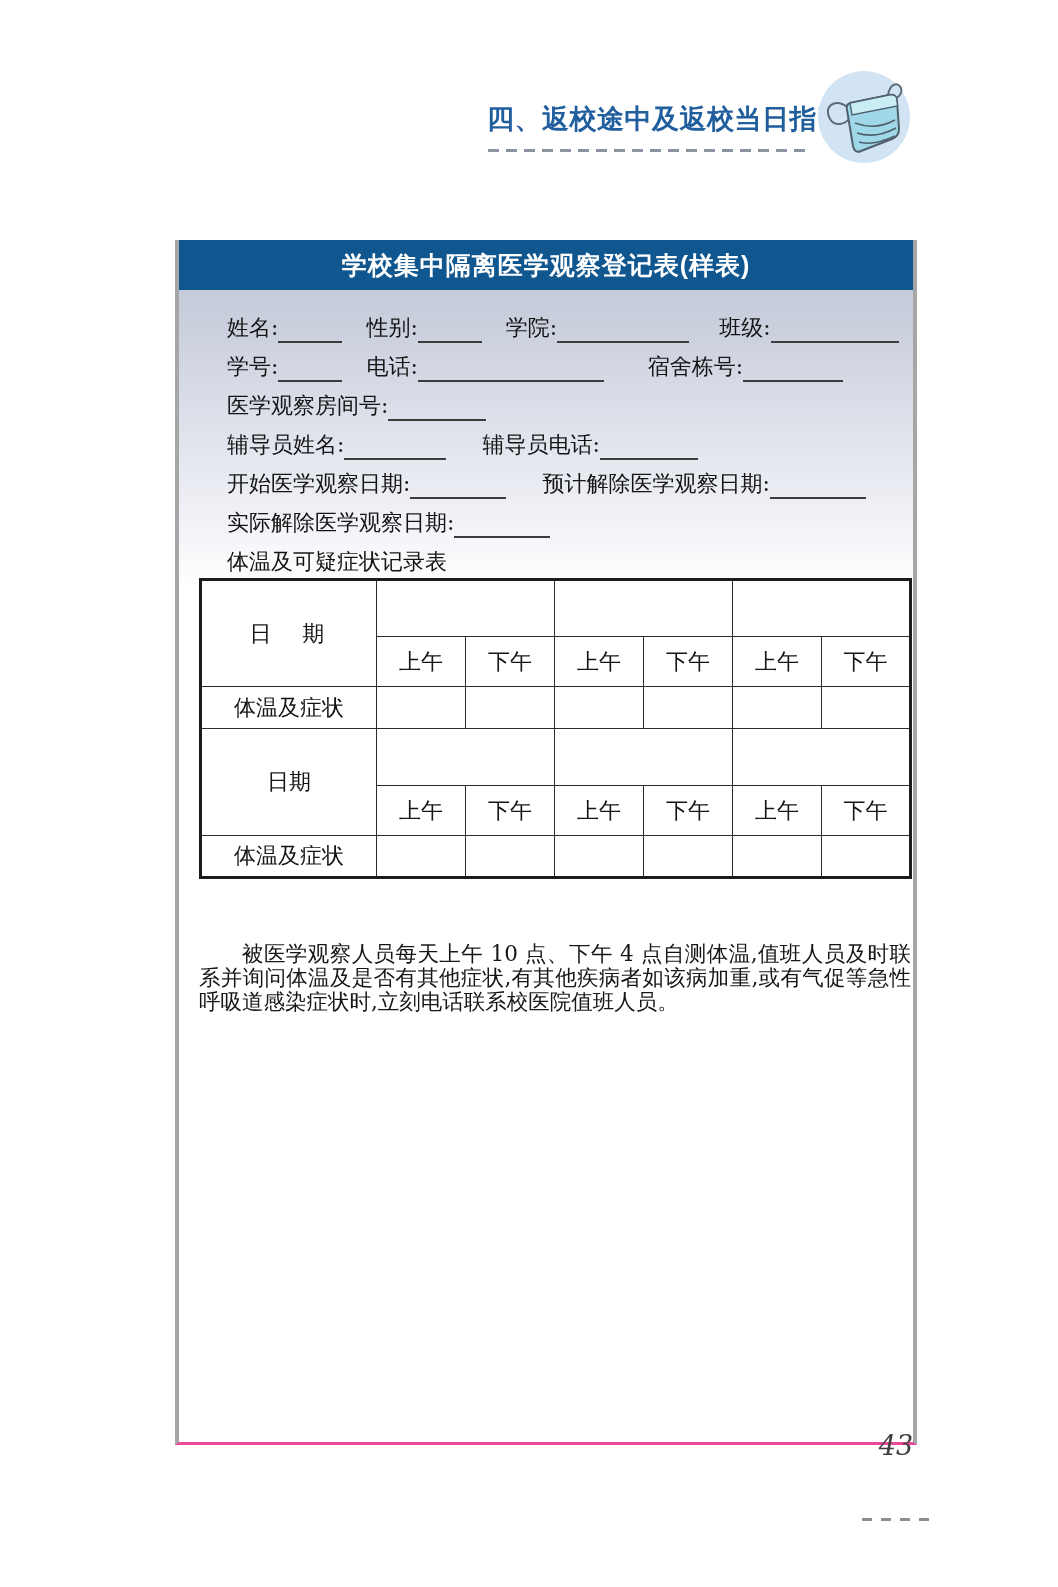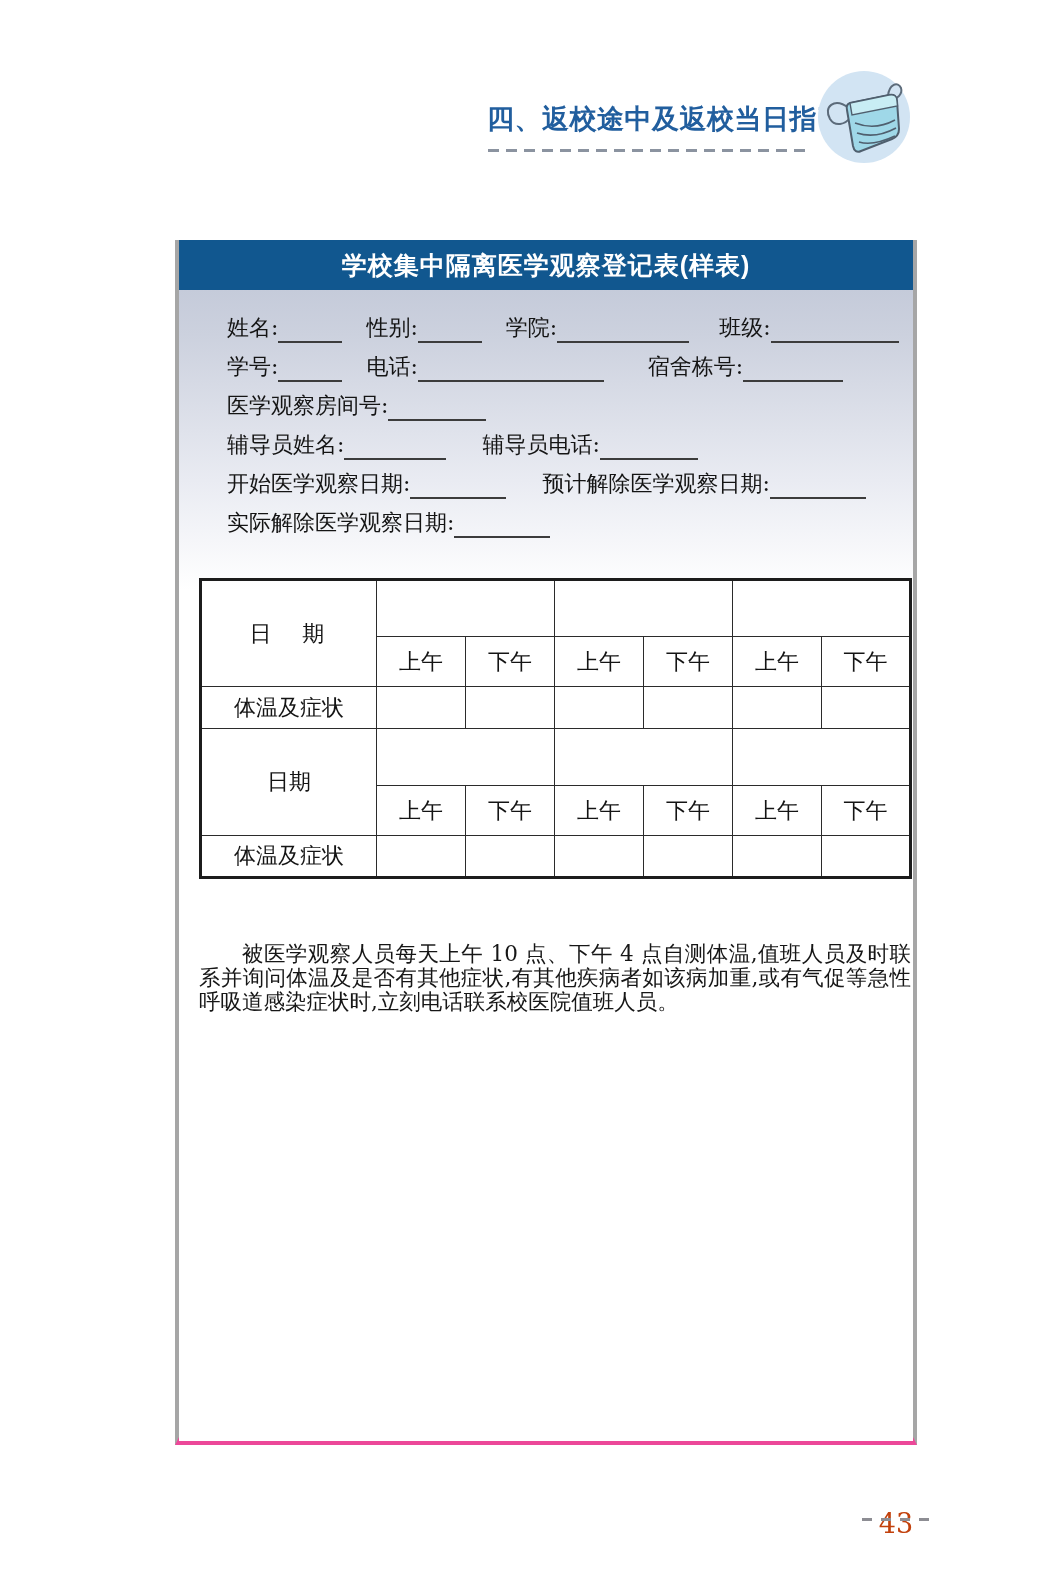--- a/index.html
+++ b/index.html
@@ -23,21 +23,21 @@
     position:absolute; left:488px; top:149px; width:322px; height:3px;
     background:repeating-linear-gradient(90deg,#8b93a0 0 11px,transparent 11px 18px);
   }
   .badge {
     position:absolute; left:816px; top:69px; width:96px; height:96px;
   }
 
   
   .panel {
     position:absolute; left:175px; top:240px; width:742px; height:1205px;
-    border-left:4px solid #a6a6a6; border-right:4px solid #a6a6a6; border-bottom:8px solid #ec4899;
+    border-left:4px solid #a6a6a6; border-right:4px solid #a6a6a6; border-bottom:3px solid #ec4899;
     background:#ffffff;
   }
   .panel-title {
     height:50px; background:#11578f; color:#ffffff;
     font-family:"Liberation Sans", sans-serif; font-weight:700; font-size:25px;
     text-align:center; line-height:50px; letter-spacing:1px;
   }
   .panel-body {
     position:relative; height:1151px;
     background:linear-gradient(to bottom,#c5cbda 0px,#ccd1de 45px,#e9ebf2 190px,#ffffff 300px);
@@ -78,23 +78,23 @@
 
   
   .note {
     position:absolute; left:20px; top:652px; width:712px;
     font-size:21.5px; line-height:24px; text-align:justify; text-indent:2em;
     color:#161616;
   }
 
   
   .page-num {
-    position:absolute; left:860px; top:1508px; width:72px;
+    position:absolute; left:860px; top:1430px; width:72px;
     text-align:center; font-family:"DejaVu Serif", serif;
-    font-size:27px; color:#c2410c;
+    font-size:27px; color:#404040;font-style:italic;
   }
   .foot-dashes {
     position:absolute; left:862px; top:1518px; width:68px; height:3px;
     background:repeating-linear-gradient(90deg,#8d8d93 0 10px,transparent 10px 19px);
   }
 </style>
 </head>
 <body>
 
 <div class="hdr-title">四、返校途中及返校当日指引</div>
@@ -161,20 +161,23 @@
         <span class="f-label">开始医学观察日期:</span>
           <span class="blank" style="width:96px"></span>
         <span class="gap36"></span>
         <span class="f-label">预计解除医学观察日期:</span>
           <span class="blank" style="width:96px"></span>
       </div>
       <div class="f-line">
         <span class="f-label">实际解除医学观察日期:</span>
           <span class="blank" style="width:96px"></span>
       </div>
+      <div class="f-line">
+        <span class="f-label">体温及可疑症状记录表</span>
+      </div>
     </div>
 
     <table class="rec-table">
       <colgroup>
         <col class="c-label">
           <col class="c-slot">
           <col class="c-slot">
           <col class="c-slot">
           <col class="c-slot">
           <col class="c-slot">

